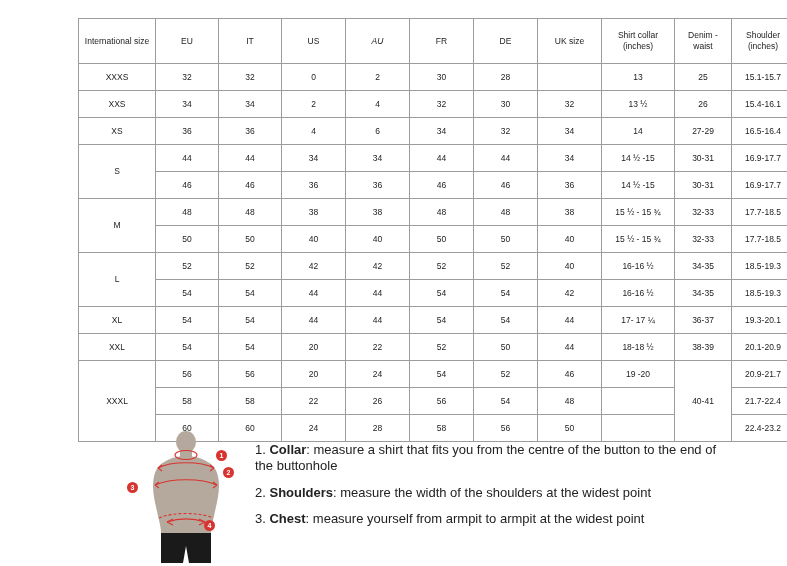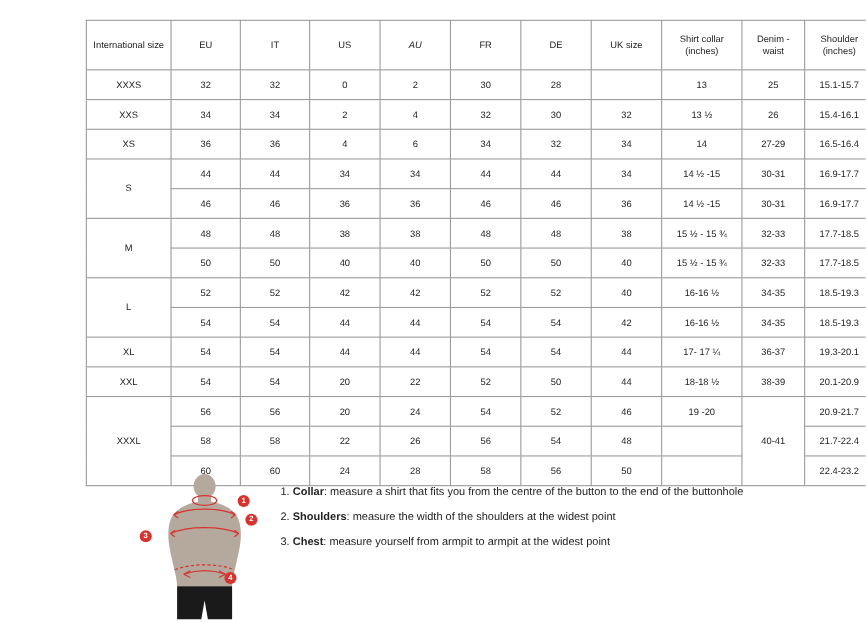--- a/index.html
+++ b/index.html
@@ -88,21 +88,21 @@
     position: relative;
     width: 110px;
     height: 130px;
     flex: 0 0 110px;
   }
   .instructions {
     margin-left: 14px;
     padding-top: 12px;
   }
   .instructions li {
-    font-size: 10px;
+    font-size: 13px;
     line-height: 1.25;
     margin-bottom: 10px;
     color: #222222;
     list-style: none;
     position: relative;
   }
   .instructions li b { font-weight: bold; }
   .instructions ol { margin: 0; padding: 0; }
 
   

